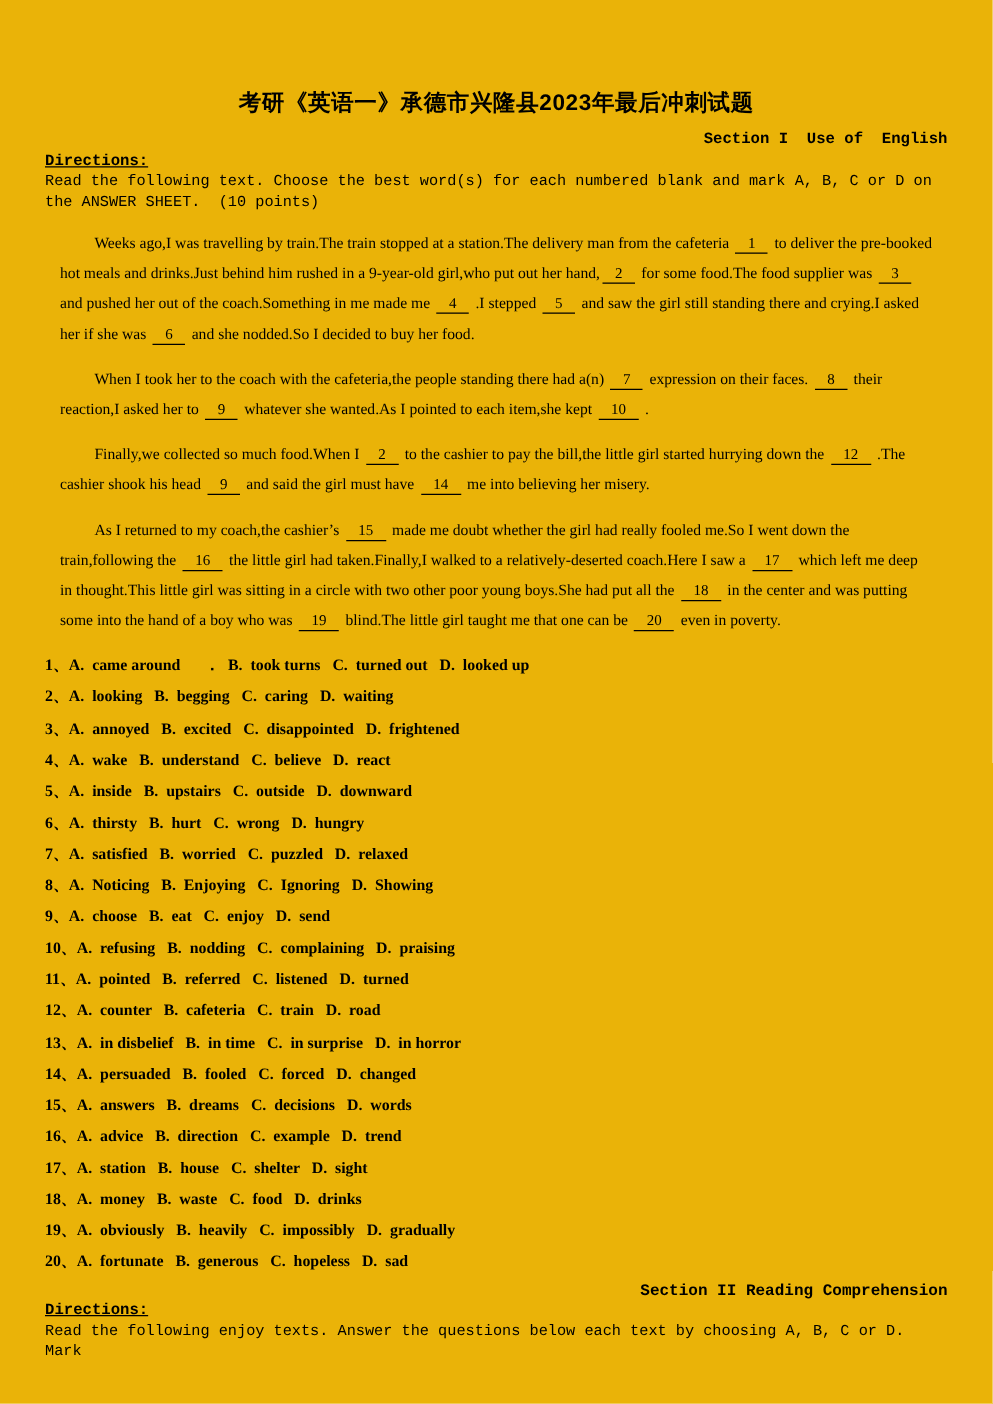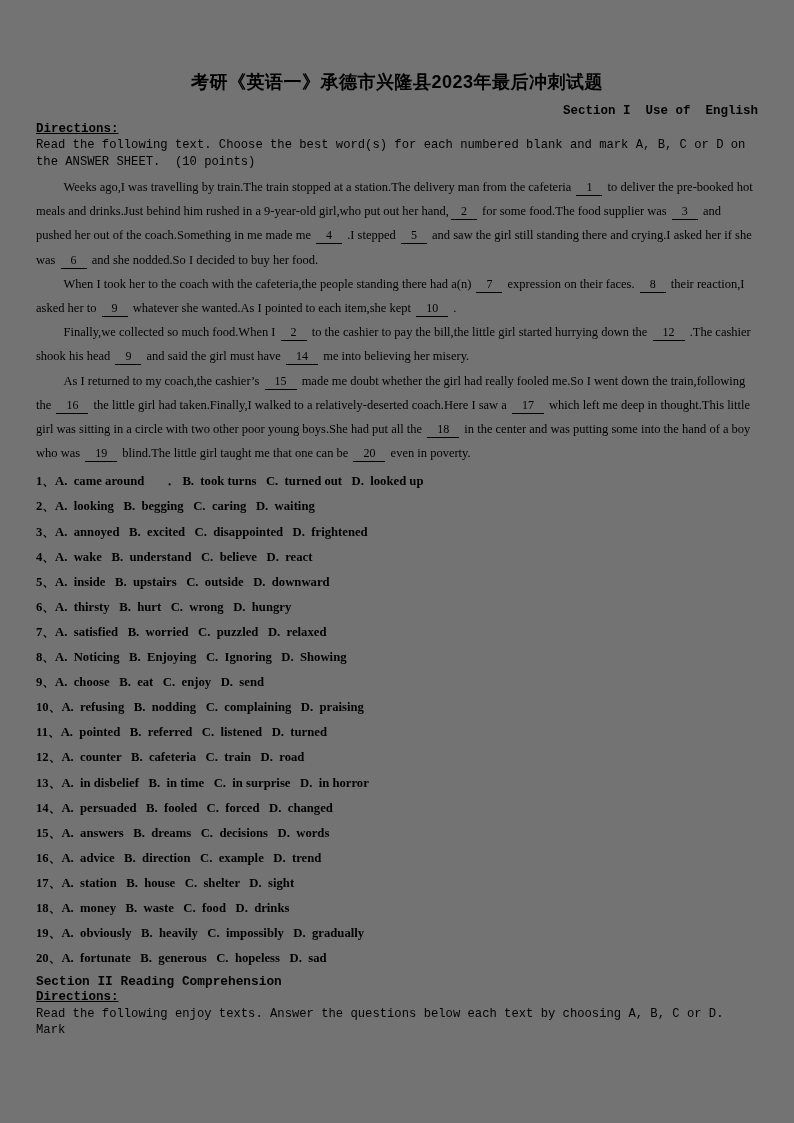--- a/index.html
+++ b/index.html
@@ -2,21 +2,21 @@
 <html><head>
 <meta charset="utf-8">
 <style>
   * { box-sizing: border-box; }
   html, body { margin: 0; padding: 0; background: #ffffff; }
   .page {
     width: 794px;
     min-height: 1123px;
     margin: 0 auto;
     padding: 70px 36px 30px 36px;
-    background: #737373;
+    background: #eab308;
     color: #000000;
     font-family: "Liberation Serif", "DejaVu Serif", serif;
   }
   .title {
     margin: 0 0 3px 0;
     text-align: center;
     font-size: 18px;
     font-weight: 700;
     font-family: "Liberation Sans", "DejaVu Sans", sans-serif;
     letter-spacing: 0.5px;
@@ -37,21 +37,21 @@
     text-decoration: underline;
   }
   .directions-text {
     font-family: "Liberation Mono", "DejaVu Sans Mono", monospace;
     font-size: 12.2px;
     line-height: 1.34;
     white-space: pre-wrap;
   }
   .cloze-wrap { margin-top: 5px; }
   .cloze-para {
-    margin: 0;
+    margin: 12px;
     text-indent: 2.2em;
     font-size: 12.5px;
     line-height: 24.2px;
   }
   .blank {
     display: inline-block;
     text-indent: 0;
     border-bottom: 1px solid #000;
     padding: 0 10px;
     line-height: 15px;
@@ -59,21 +59,21 @@
     margin: 0 2px;
   }
   .questions { margin-top: 4px; }
   .question-line {
     font-size: 12.7px;
     line-height: 25.1px;
     white-space: pre-wrap;
     font-weight: bold;
   }
   .section2-heading {
-    text-align: left;
+    text-align: right;
     font-weight: 700;
     font-size: 12.8px;
     font-family: "Liberation Mono", "DejaVu Sans Mono", monospace;
     margin-top: 3px;
   }
   .part-label {
     font-weight: 700;
     font-size: 13px;
     font-family: "Liberation Mono", "DejaVu Sans Mono", monospace;
     margin-top: 2px;

